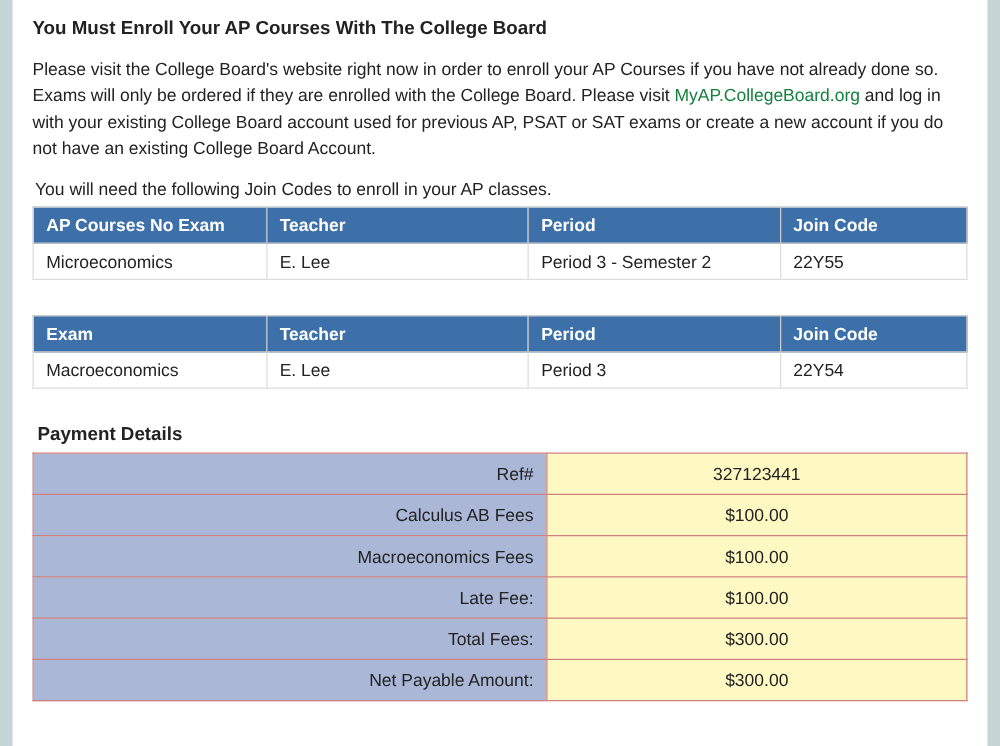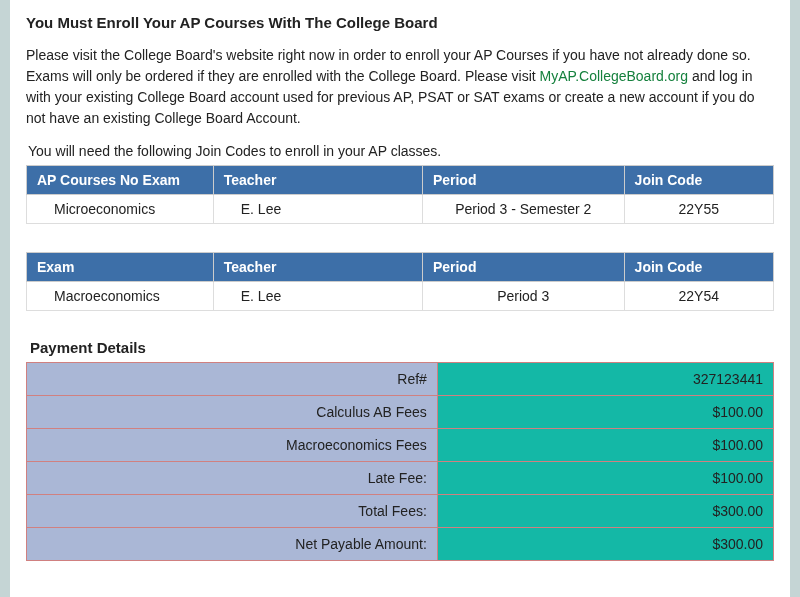--- a/index.html
+++ b/index.html
@@ -42,24 +42,24 @@
     background: #3d6fa8;
     color: #fff;
     text-align: left;
     font-weight: 700;
     padding: 6px 10px;
     border: 1px solid #ccc;
     font-size: 14px;
   }
   table.course td {
     border: 1px solid #ddd;
-    padding: 6px 27px;
+    padding: 6px 10px;
     font-size: 14px;
   }
-  table.course .col-period, table.course .col-code { text-align: center; }
+  table.course .col-period, table.course .col-code { }
   .section-label {
     font-weight: 700;
     font-size: 15px;
     margin: 18px 0 6px 4px;
   }
   table.payment {
     width: 100%;
     border-collapse: collapse;
   }
   table.payment td {
@@ -67,22 +67,22 @@
     padding: 8px 10px;
     font-size: 14px;
   }
   table.payment td.label {
     background: #aab7d6;
     text-align: right;
     width: 55%;
     margin-left: 36px;
   }
   table.payment td.value {
-    background: #14b8a6;
-    text-align: right;
+    background: #fef9c3;
+    text-align: center;
     width: 45%;
   }
 </style>
 </head>
 <body>
 
 <div class="page">
 
   <div class="title">You Must Enroll Your AP Courses With The College Board</div>
 

